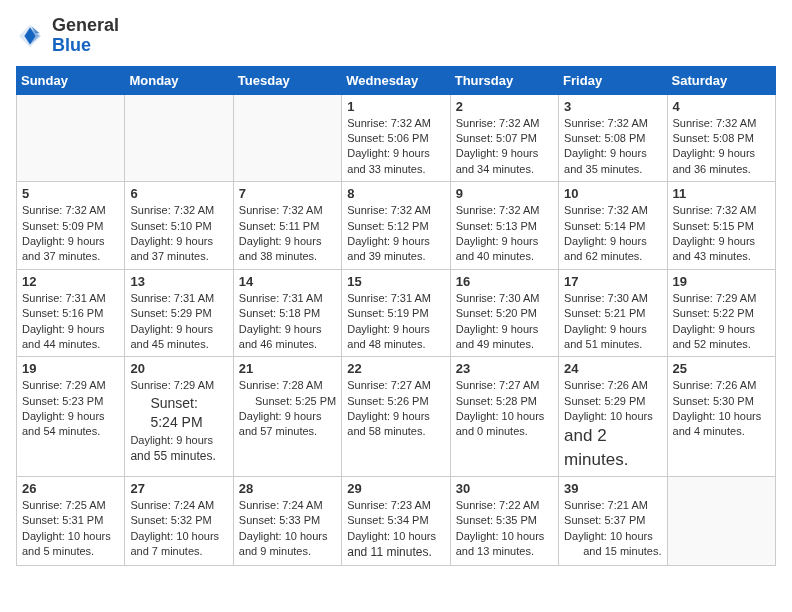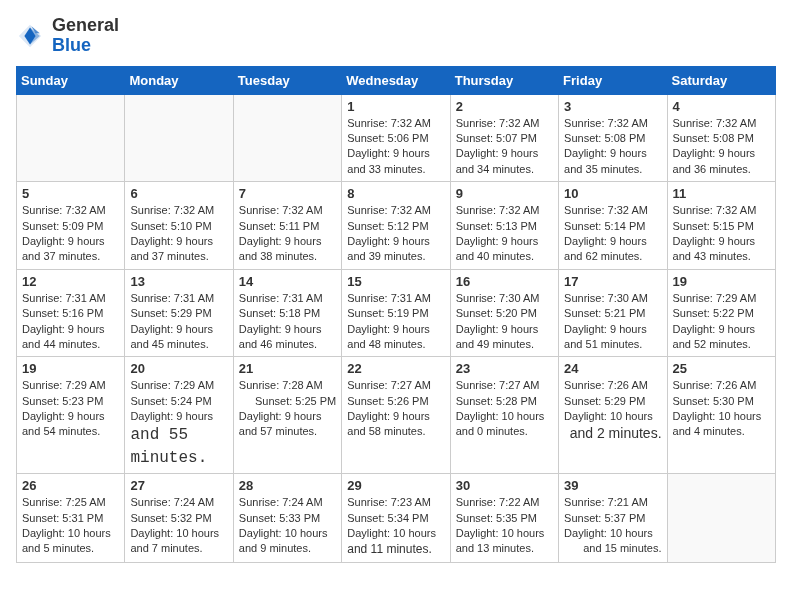--- a/index.html
+++ b/index.html
@@ -246,23 +246,23 @@
         <td>
           <span class="day-number">19</span>
           <div style="font-size: 11px; line-height: 1.4;">Sunrise: 7:29 AM</div>
           <div style="font-size: 11px; line-height: 1.4;">Sunset: 5:23 PM</div>
           <div style="font-size: 11px; line-height: 1.4;">Daylight: 9 hours</div>
           <div style="font-size: 11px; line-height: 1.4;">and 54 minutes.</div>
         </td>
         <td>
           <span class="day-number">20</span>
           <div style="font-size: 11px; line-height: 1.4;">Sunrise: 7:29 AM</div>
-          <div style="font-size: 11px; line-height: 1.4;">Sunset: 5:24 PM</div>
-          <div style="font-size: 11px; line-height: 1.4;">Daylight: 9 hours</div>
-          <div style="font-size: 16px; line-height: 1.4; font-family: Liberation Mono, monospace;">and 55 minutes.</div>
+          <div style="font-size: 14px; line-height: 1.4; margin-left: 20px;">Sunset: 5:24 PM</div>
+          <div style="font-size: 11px; line-height: 1.4;">Daylight: 9 hours</div>
+          <div style="font-size: 12px; line-height: 1.4;">and 55 minutes.</div>
         </td>
         <td>
           <span class="day-number">21</span>
           <div style="font-size: 11px; line-height: 1.4;">Sunrise: 7:28 AM</div>
           <div style="font-size: 11px; line-height: 1.4; text-align: right;">Sunset: 5:25 PM</div>
           <div style="font-size: 11px; line-height: 1.4;">Daylight: 9 hours</div>
           <div style="font-size: 11px; line-height: 1.4;">and 57 minutes.</div>
         </td>
         <td>
           <span class="day-number">22</span>
@@ -276,21 +276,21 @@
           <div style="font-size: 11px; line-height: 1.4;">Sunrise: 7:27 AM</div>
           <div style="font-size: 11px; line-height: 1.4;">Sunset: 5:28 PM</div>
           <div style="font-size: 11px; line-height: 1.4;">Daylight: 10 hours</div>
           <div style="font-size: 11px; line-height: 1.4;">and 0 minutes.</div>
         </td>
         <td>
           <span class="day-number">24</span>
           <div style="font-size: 11px; line-height: 1.4;">Sunrise: 7:26 AM</div>
           <div style="font-size: 11px; line-height: 1.4;">Sunset: 5:29 PM</div>
           <div style="font-size: 11px; line-height: 1.4;">Daylight: 10 hours</div>
-          <div style="font-size: 14px; line-height: 1.4; text-align: right;">and 2 minutes.</div>
+          <div style="font-size: 17px; line-height: 1.4;">and 2 minutes.</div>
         </td>
         <td>
           <span class="day-number">25</span>
           <div style="font-size: 11px; line-height: 1.4;">Sunrise: 7:26 AM</div>
           <div style="font-size: 11px; line-height: 1.4;">Sunset: 5:30 PM</div>
           <div style="font-size: 11px; line-height: 1.4;">Daylight: 10 hours</div>
           <div style="font-size: 11px; line-height: 1.4;">and 4 minutes.</div>
         </td>
       </tr>
       <tr>

